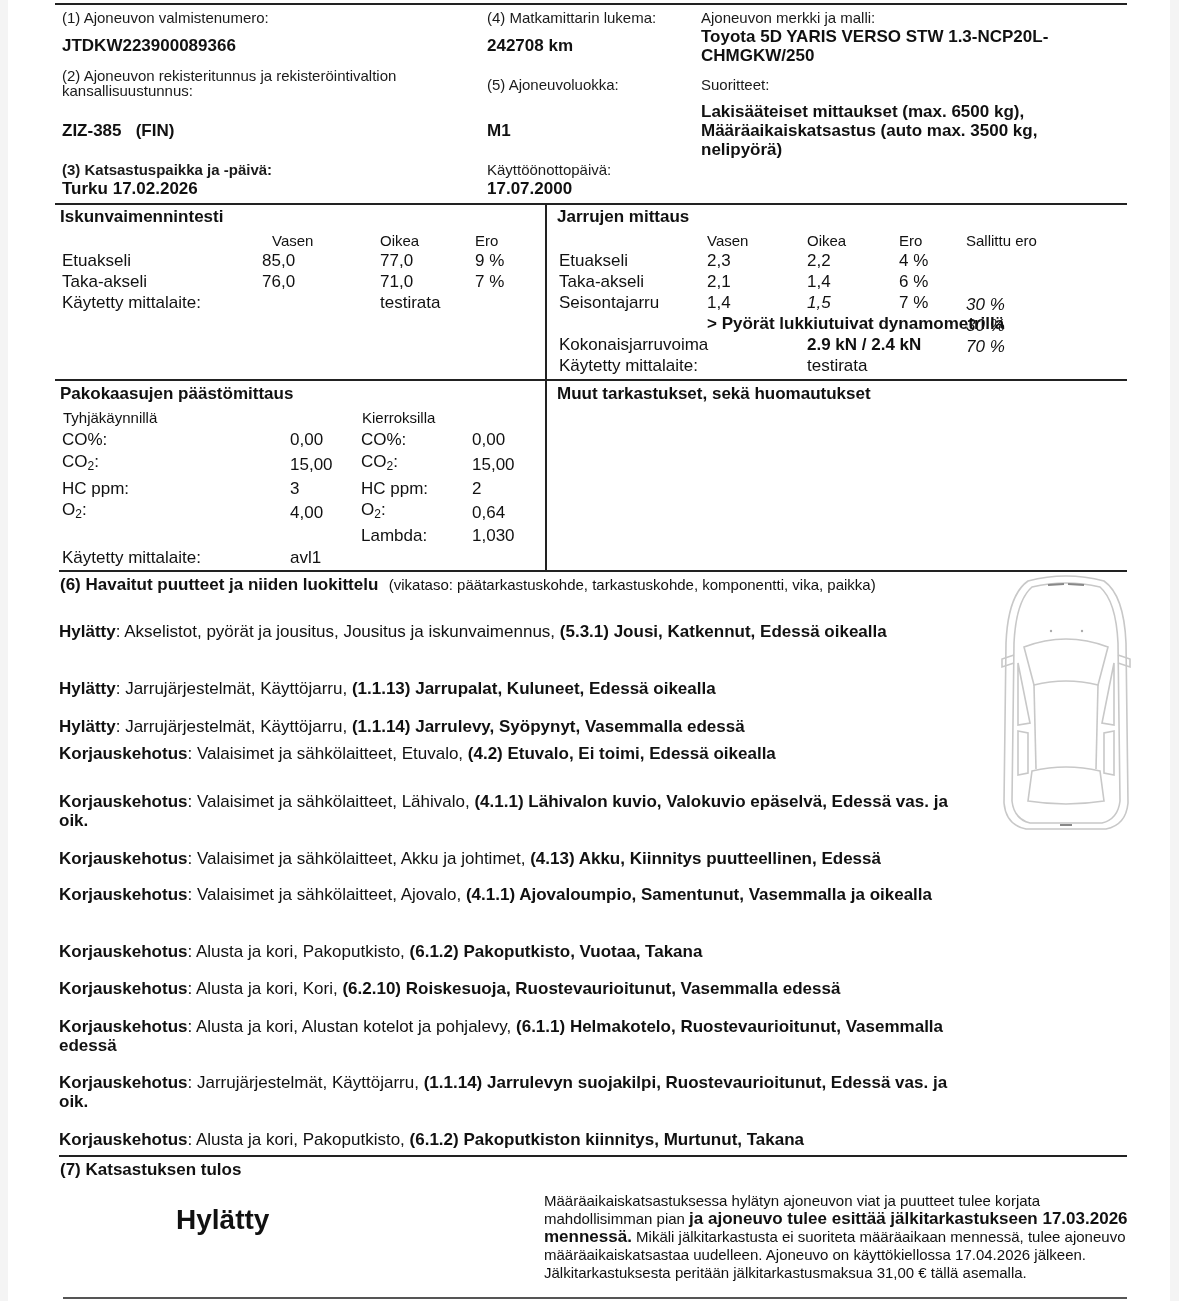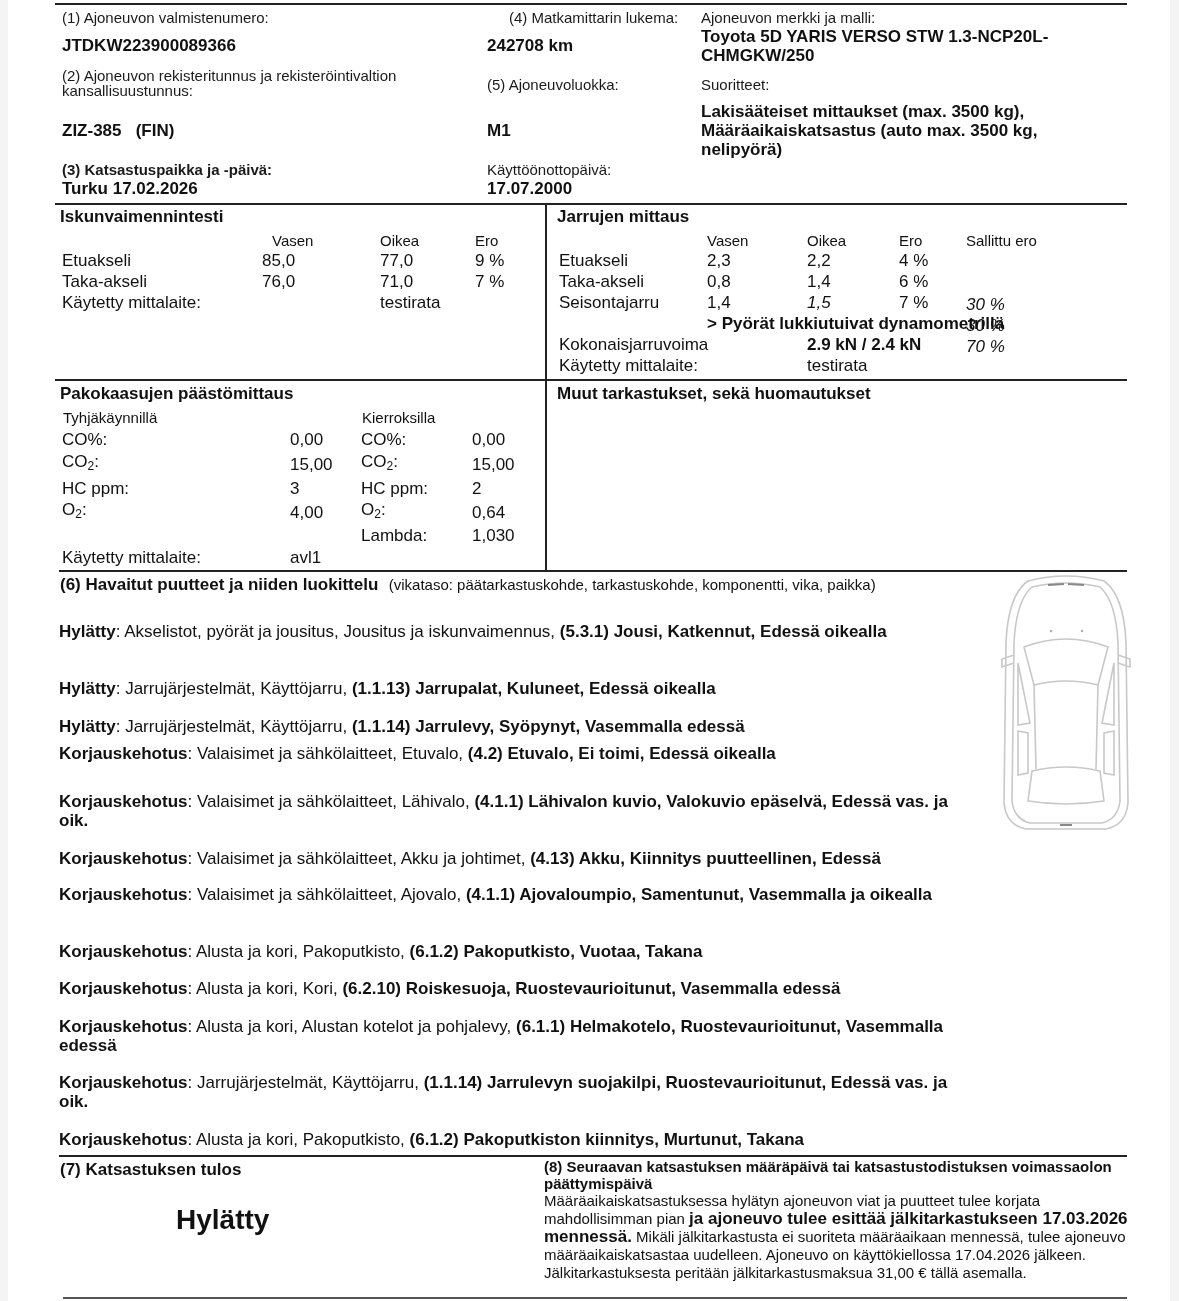--- a/index.html
+++ b/index.html
@@ -37,35 +37,35 @@
   <div class="abs lbl" style="left:54px; top:9px;">(1) Ajoneuvon valmistenumero:</div>
   <div class="abs val" style="left:54px; top:36px;">JTDKW223900089366</div>
   <div class="abs lbl" style="left:54px; top:68px; line-height:15px;">
     <div>(2) Ajoneuvon rekisteritunnus ja rekisteröintivaltion</div>
     <div>kansallisuustunnus:</div>
   </div>
   <div class="abs val" style="left:54px; top:121px; white-space:pre;">ZIZ-385   (FIN)</div>
   <div class="abs lbl" style="left:54px; top:161px;font-weight:bold;">(3) Katsastuspaikka ja -päivä:</div>
   <div class="abs val" style="left:54px; top:179px;">Turku 17.02.2026</div>
 
-  <div class="abs lbl" style="left:479px; top:9px;margin-left:22px;">(4) Matkamittarin lukema:</div>
+  <div class="abs lbl" style="left:479px; top:9px;">(4) Matkamittarin lukema:</div>
   <div class="abs val" style="left:479px; top:36px;">242708 km</div>
   <div class="abs lbl" style="left:479px; top:76px;">(5) Ajoneuvoluokka:</div>
   <div class="abs val" style="left:479px; top:121px;">M1</div>
   <div class="abs lbl" style="left:479px; top:161px;">Käyttöönottopäivä:</div>
   <div class="abs val" style="left:479px; top:179px;">17.07.2000</div>
 
   <div class="abs lbl" style="left:693px; top:9px;">Ajoneuvon merkki ja malli:</div>
   <div class="abs val" style="left:693px; top:27px; line-height:19px;">
     <div>Toyota 5D YARIS VERSO STW 1.3-NCP20L-</div>
     <div>CHMGKW/250</div>
   </div>
   <div class="abs lbl" style="left:693px; top:76px;">Suoritteet:</div>
   <div class="abs val" style="left:693px; top:102px; line-height:19px;">
-    <div>Lakisääteiset mittaukset (max. 3500 kg),</div>
+    <div>Lakisääteiset mittaukset (max. 6500 kg),</div>
     <div>Määräaikaiskatsastus (auto max. 3500 kg,</div>
     <div>nelipyörä)</div>
   </div>
 
   <div class="hline" style="left:47px; top:203px; width:1072px;"></div>
 
   <div class="vline" style="left:537px; top:203px; height:367px;"></div>
 
   <div class="abs sec" style="left:52px; top:207px;">Iskunvaimennintesti</div>
   <div class="abs th" style="left:264px; top:232px;">Vasen</div>
@@ -91,21 +91,21 @@
   <div class="abs th" style="left:891px; top:232px;">Ero</div>
   <div class="abs th" style="left:958px; top:232px;">Sallittu ero</div>
 
   <div class="abs tbl" style="left:551px; top:251px;">Etuakseli</div>
   <div class="abs tbl" style="left:699px; top:251px;">2,3</div>
   <div class="abs tbl" style="left:799px; top:251px;">2,2</div>
   <div class="abs tbl" style="left:891px; top:251px;">4 %</div>
   <div class="abs tbl it" style="left:958px; top:251px;">30 %</div>
 
   <div class="abs tbl" style="left:551px; top:272px;">Taka-akseli</div>
-  <div class="abs tbl" style="left:699px; top:272px;">0,8</div>
+  <div class="abs tbl" style="left:699px; top:272px;">2,1</div>
   <div class="abs tbl" style="left:799px; top:272px;">1,4</div>
   <div class="abs tbl" style="left:891px; top:272px;">6 %</div>
   <div class="abs tbl it" style="left:958px; top:272px;">30 %</div>
 
   <div class="abs tbl" style="left:551px; top:293px;">Seisontajarru</div>
   <div class="abs tbl" style="left:699px; top:293px;">1,4</div>
   <div class="abs tbl" style="left:799px; top:293px;font-style:italic;">1,5</div>
   <div class="abs tbl" style="left:891px; top:293px;">7 %</div>
   <div class="abs tbl it" style="left:958px; top:293px;">70 %</div>
 
@@ -195,19 +195,18 @@
       <circle cx="55" cy="58" r="1.2"></circle>
       <circle cx="86" cy="58" r="1.2"></circle>
     </g>
   </svg>
 
   <div class="hline" style="left:51px; top:1155px; width:1068px;"></div>
 
   <div class="abs sec" style="left:52px; top:1160px;">(7) Katsastuksen tulos</div>
   <div class="abs result-big" style="left:168px; top:1204px;">Hylätty</div>
 
-  <div class="p8 sec" style="top:1158px; line-height:17px;">(8) Seuraavan katsastuksen määräpäivä tai katsastustodistuksen voimassaolon päättymispäivä</div>
   <div class="p8" style="top:1192px;">
     <span>Määräaikaiskatsastuksessa hylätyn ajoneuvon viat ja puutteet tulee korjata mahdollisimman pian </span><b class="big">ja ajoneuvo tulee esittää jälkitarkastukseen 17.03.2026 mennessä.</b><span> Mikäli jälkitarkastusta ei suoriteta määräaikaan mennessä, tulee ajoneuvo määräaikaiskatsastaa uudelleen. Ajoneuvo on käyttökiellossa 17.04.2026 jälkeen. Jälkitarkastuksesta peritään jälkitarkastusmaksua 31,00 € tällä asemalla.</span>
   </div>
 
   <div class="hline" style="left:55px; top:1297px; width:1064px; height:2px; background:#555;"></div>
 </div>
 
 </body></html>

